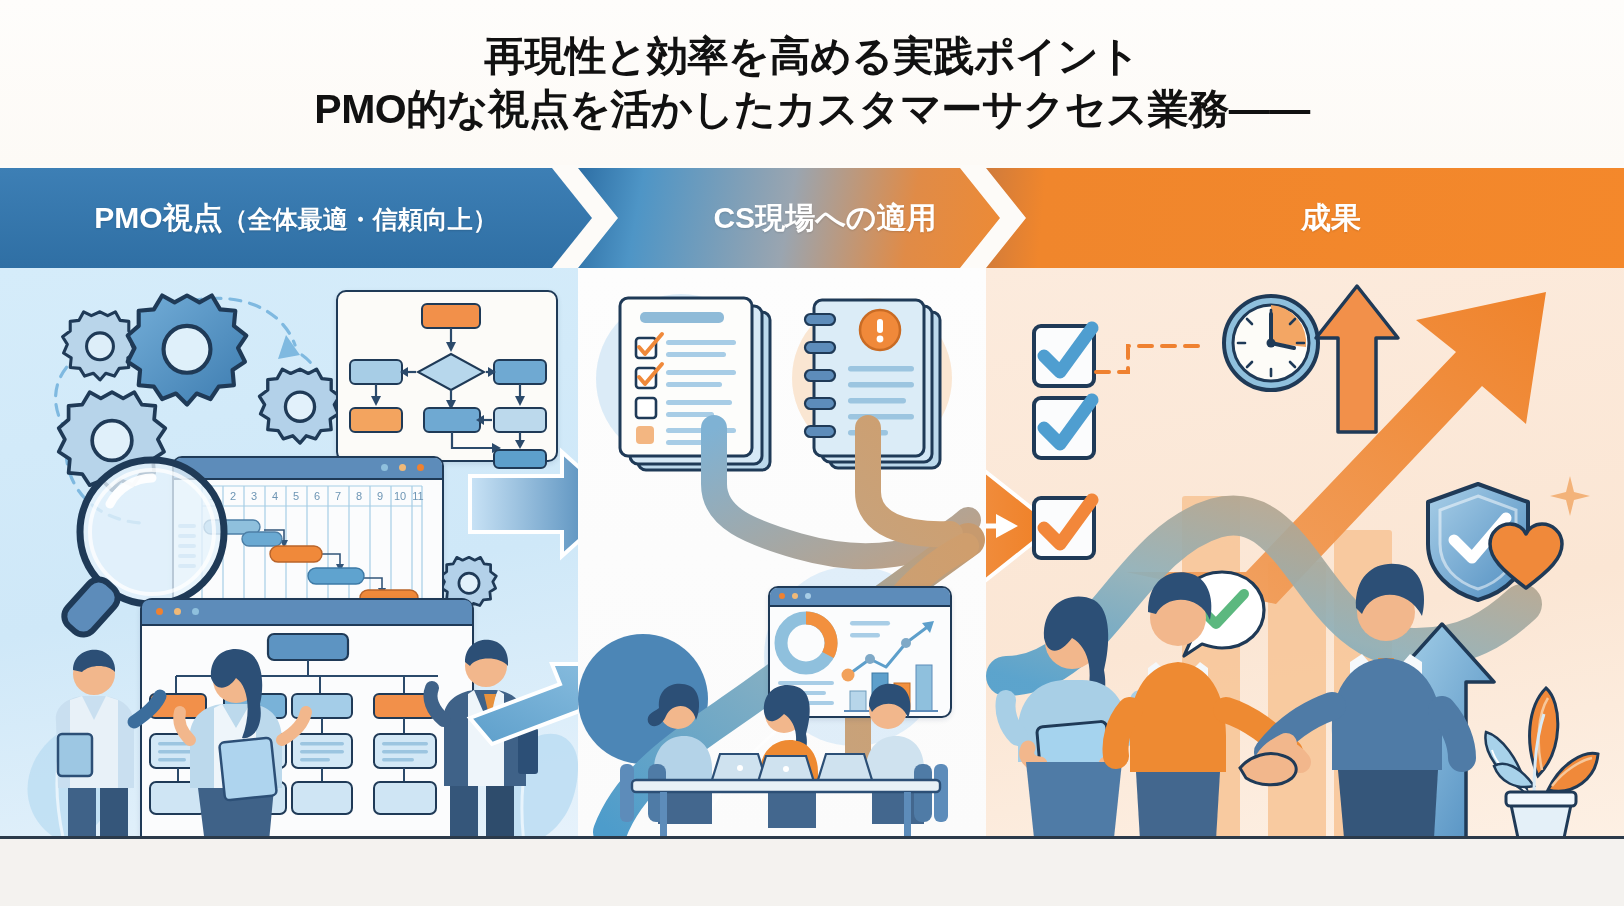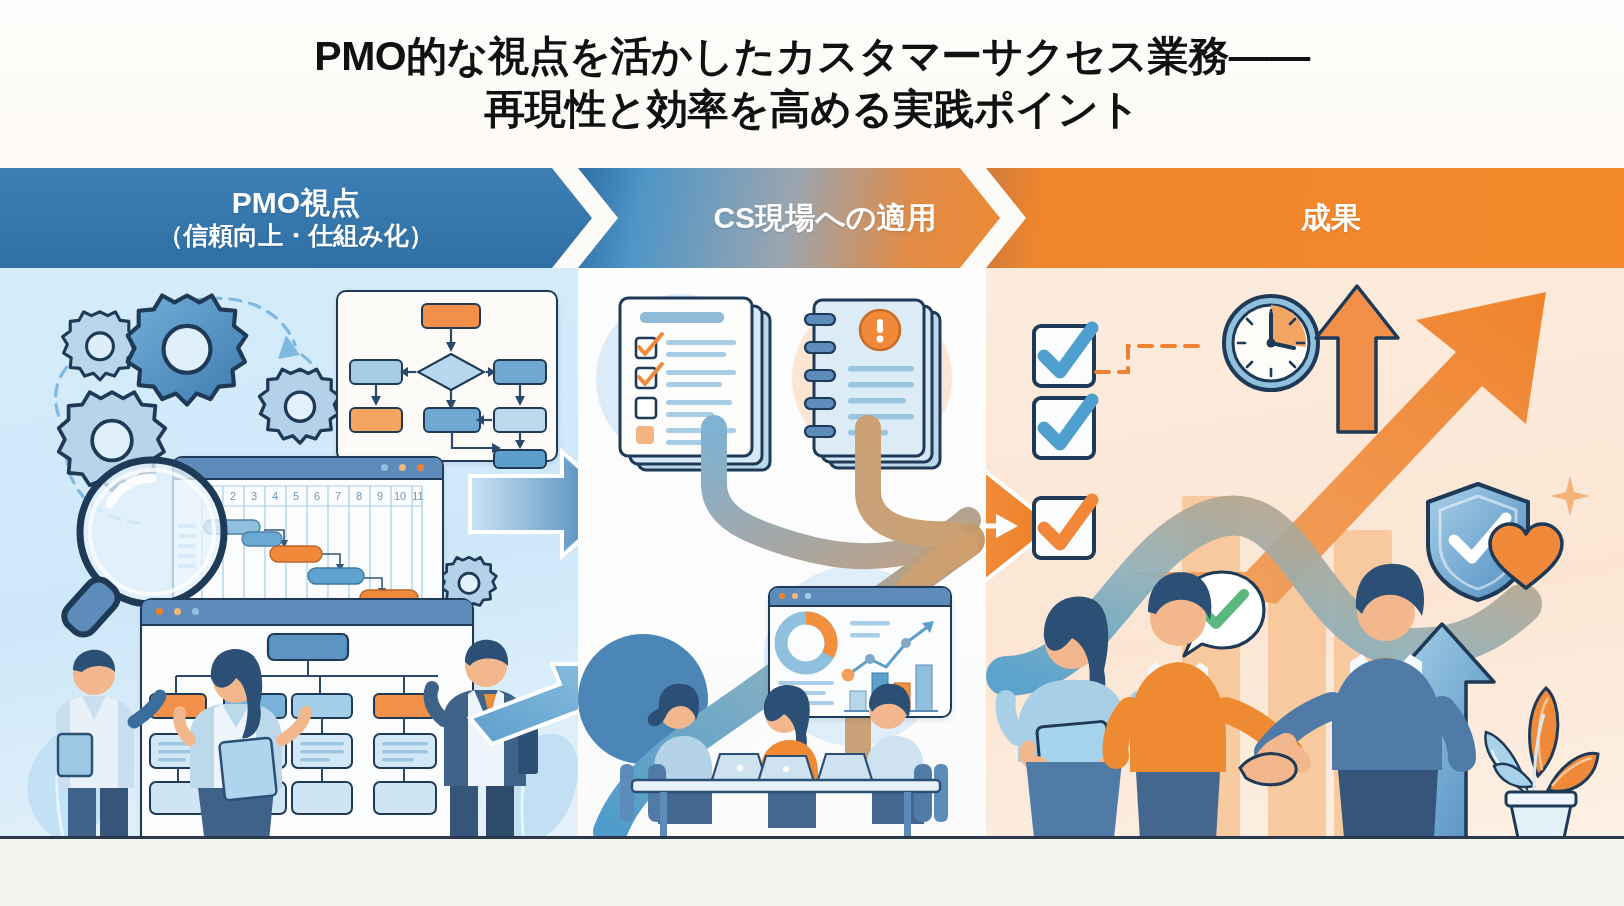--- a/index.html
+++ b/index.html
@@ -17,21 +17,21 @@
     display:flex;flex-direction:column;align-items:center;justify-content:center;
   }
   .title-line{
     color:#111111;font-weight:bold;letter-spacing:-0.5px;
     font-size:41px;line-height:1.28;white-space:nowrap;
   }
   .title-line.l2{font-size:41px;}
 
   
   .bands{position:absolute;left:0;top:168px;width:1624px;height:100px;}
-  .band{position:absolute;top:0;height:100px;display:flex;flex-direction:column;
+  .band{position:absolute;top:0;height:100px;display:flex;
         align-items:center;justify-content:center;color:#ffffff;text-align:center;}
   .band .b-main{font-size:30px;font-weight:bold;line-height:1.12;
                 text-shadow:0 1px 2px rgba(0,0,0,.14);}
   .band .b-sub{font-size:25px;font-weight:bold;line-height:1.2;margin-top:1px;
                text-shadow:0 1px 2px rgba(0,0,0,.14);}
   #band1{left:0;width:592px;background:linear-gradient(180deg,#3d7fb5 0%,#2f6fa4 100%);
          clip-path:polygon(0 0,552px 0,592px 50px,552px 100px,0 100px);}
   #band2{left:578px;width:422px;
          background:linear-gradient(100deg,#2d6ea4 0%,#4e95c6 14%,#9aa5b0 46%,#e08b47 72%,#f28a2e 100%);
          clip-path:polygon(0 0,382px 0,422px 50px,382px 100px,0 100px,40px 50px);}
@@ -62,28 +62,28 @@
 
   svg{display:block;overflow:visible;}
   .noclick{pointer-events:none;}
 </style>
 </head>
 <body>
 
 <div class="stage">
 
   <div class="title-area">
+    <div class="title-line l2">再現性と効率を高める実践ポイント</div>
     <div class="title-line l1">PMO的な視点を活かしたカスタマーサクセス業務——</div>
-    <div class="title-line l2">再現性と効率を高める実践ポイント</div>
   </div>
 
   <div class="bands">
     <div class="band" id="band1">
       <div class="b-main">PMO視点</div>
-      <div class="b-sub">（信頼向上・仕組み化）</div>
+      <div class="b-sub">（全体最適・信頼向上）</div>
     </div>
     <div class="band band-pad2" id="band2">
       <div class="b-main">CS現場への適用</div>
     </div>
     <div class="band band-pad3" id="band3">
       <div class="b-main">成果</div>
     </div>
   </div>
 
   <div class="panels">

